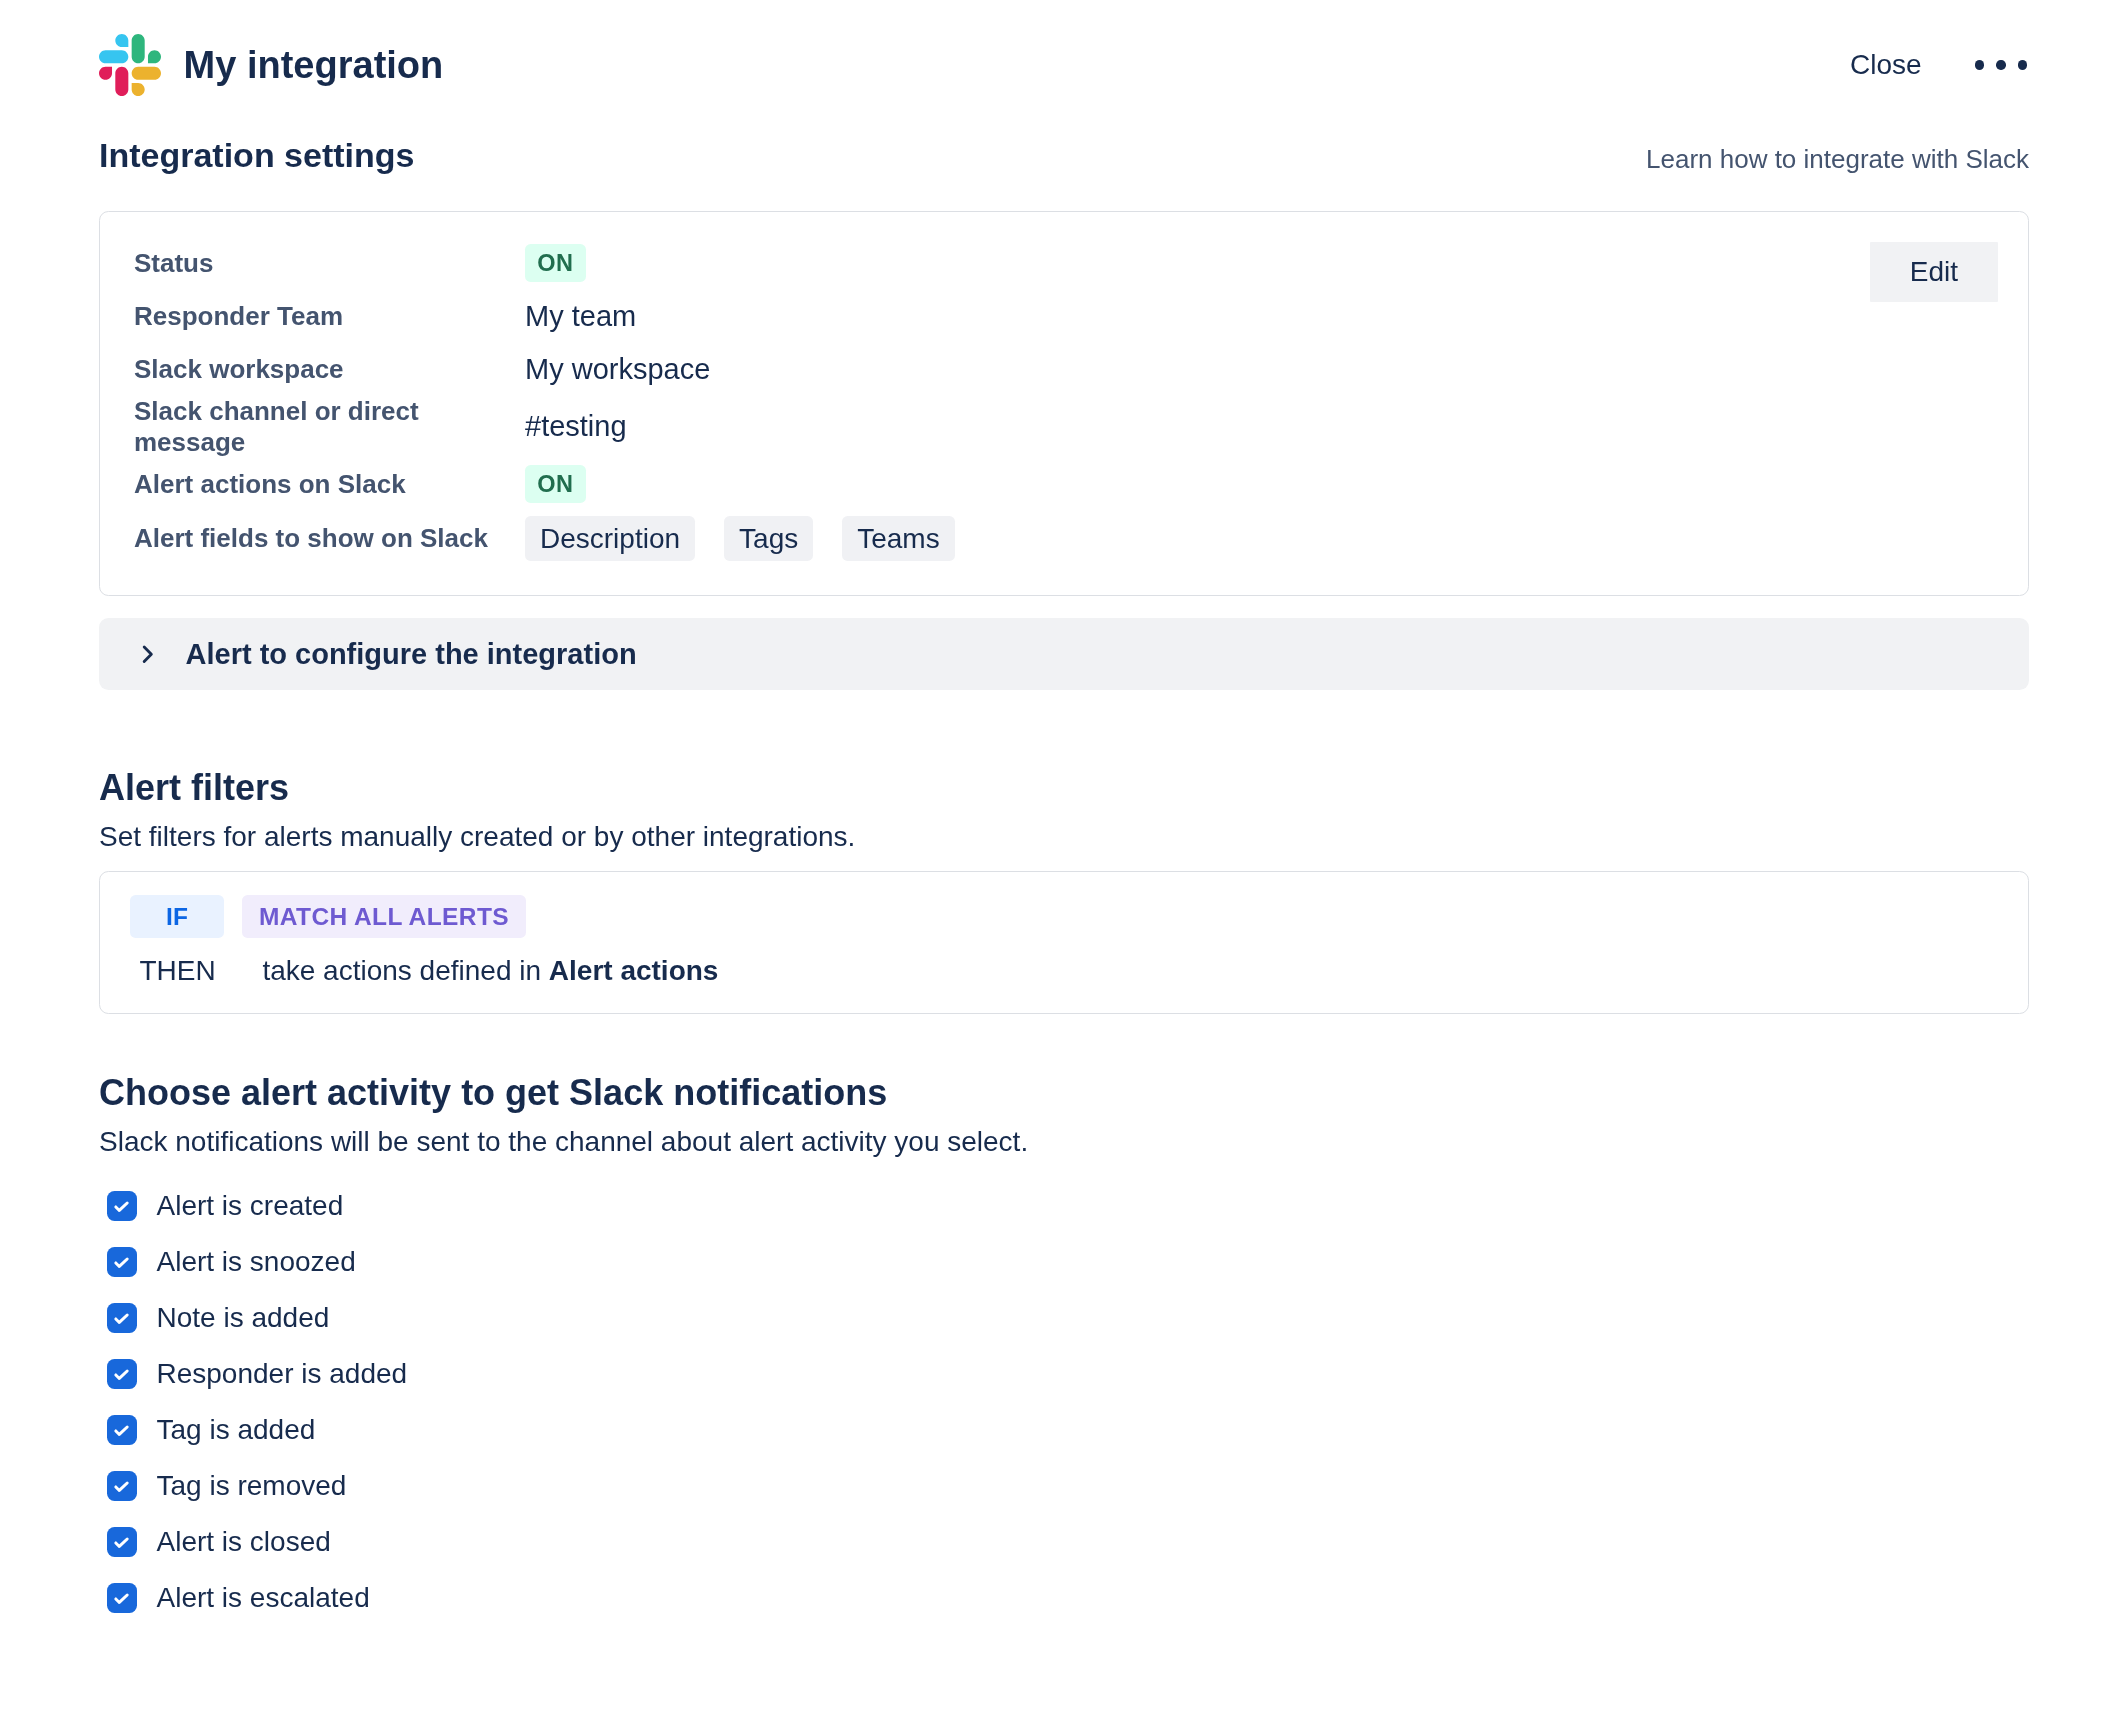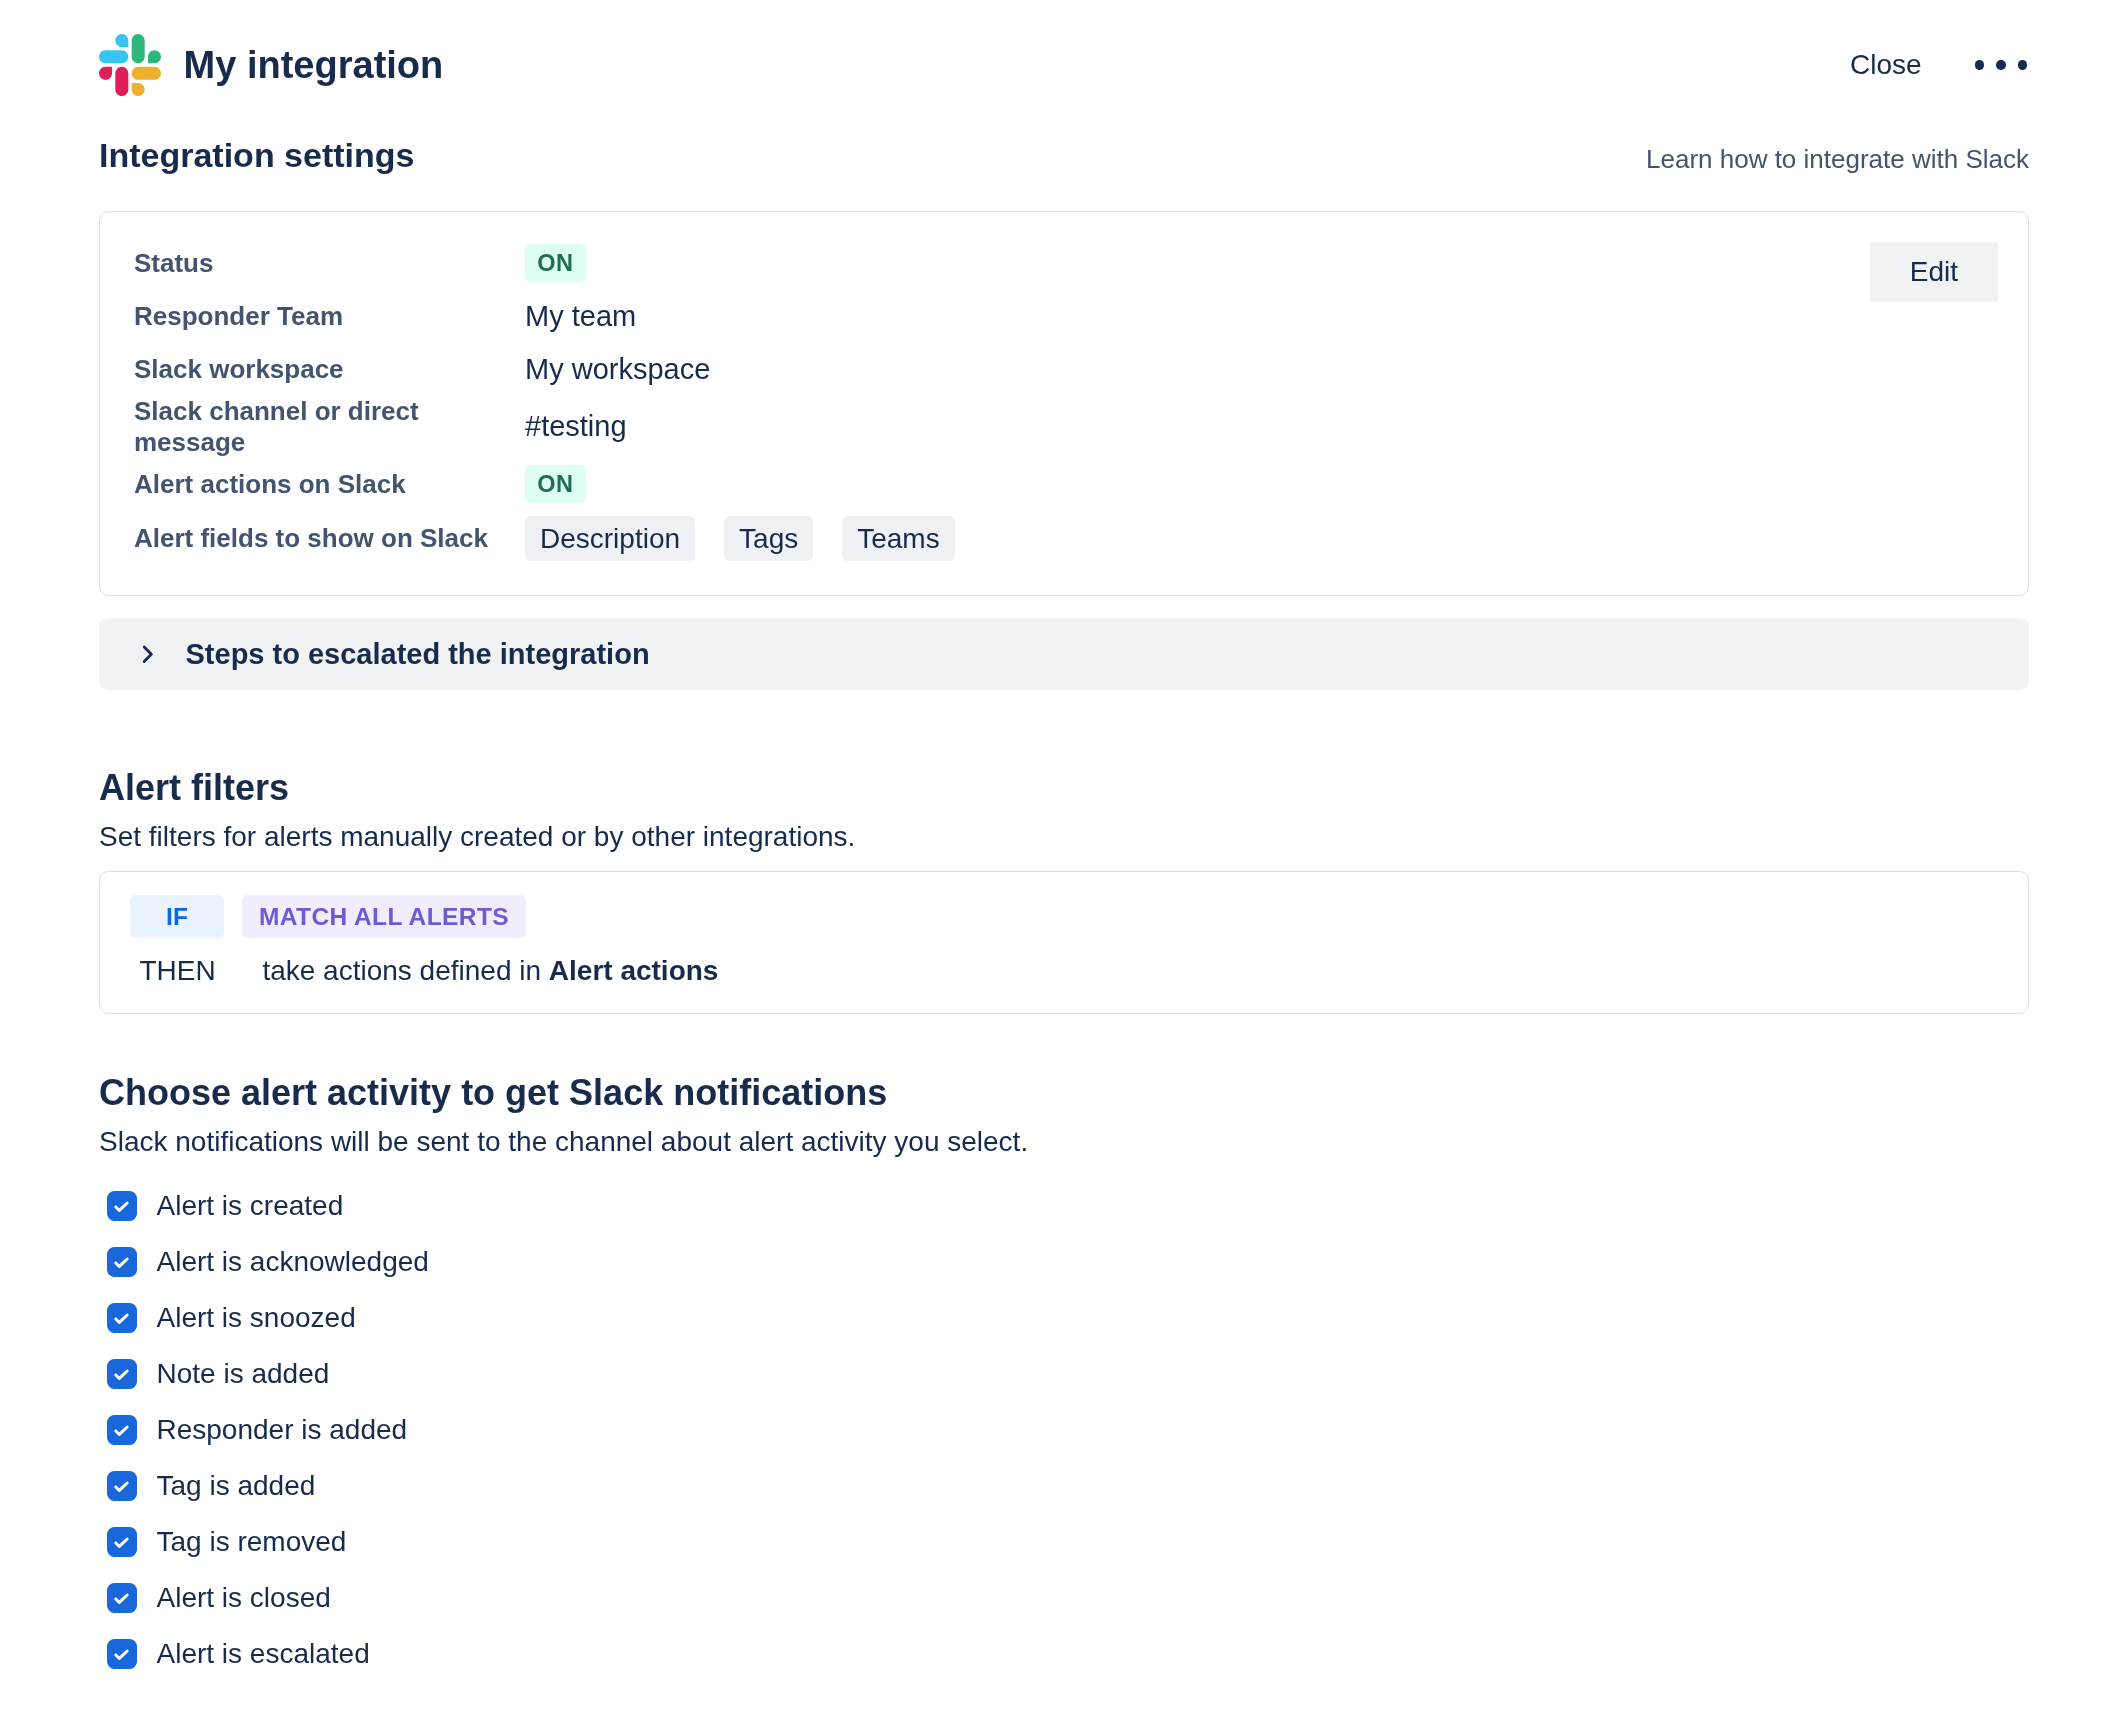--- a/index.html
+++ b/index.html
@@ -129,21 +129,21 @@
           </div>
         </div>
       </div>
     <button class="edit-btn">Edit</button>
   </div>
 
   <div class="steps-bar">
     <svg width="24.5" height="24.5" viewBox="0 0 24 24" fill="none">
       <path d="M9 5l7 7-7 7" stroke="#172B4D" stroke-width="2.8" stroke-linecap="round" stroke-linejoin="round"></path>
     </svg>
-    <span class="steps-label">Steps to escalated the integration</span>
+    <span class="steps-label">Alert to configure the integration</span>
   </div>
 
   <h2 class="h-section af-head">Alert filters</h2>
   <div class="section-desc">Set filters for alerts manually created or by other integrations.</div>
 
   <div class="card filter-card">
     <div class="badge-line">
       <span class="if-badge">IF</span>
       <span class="match-badge">MATCH ALL ALERTS</span>
     </div>
@@ -164,28 +164,20 @@
           </svg>
         </span>
         <span class="activity-label">Alert is created</span>
       </div>
       <div class="activity-row">
         <span class="checkbox">
           <svg width="21" height="21" viewBox="0 0 24 24" fill="none">
             <path d="M5.5 12.5l4 4L18.5 8" stroke="#ffffff" stroke-width="3.4" stroke-linecap="round" stroke-linejoin="round"></path>
           </svg>
         </span>
-        <span class="activity-label">Alert is acknowledged</span>
-      </div>
-      <div class="activity-row">
-        <span class="checkbox">
-          <svg width="21" height="21" viewBox="0 0 24 24" fill="none">
-            <path d="M5.5 12.5l4 4L18.5 8" stroke="#ffffff" stroke-width="3.4" stroke-linecap="round" stroke-linejoin="round"></path>
-          </svg>
-        </span>
         <span class="activity-label">Alert is snoozed</span>
       </div>
       <div class="activity-row">
         <span class="checkbox">
           <svg width="21" height="21" viewBox="0 0 24 24" fill="none">
             <path d="M5.5 12.5l4 4L18.5 8" stroke="#ffffff" stroke-width="3.4" stroke-linecap="round" stroke-linejoin="round"></path>
           </svg>
         </span>
         <span class="activity-label">Note is added</span>
       </div>

